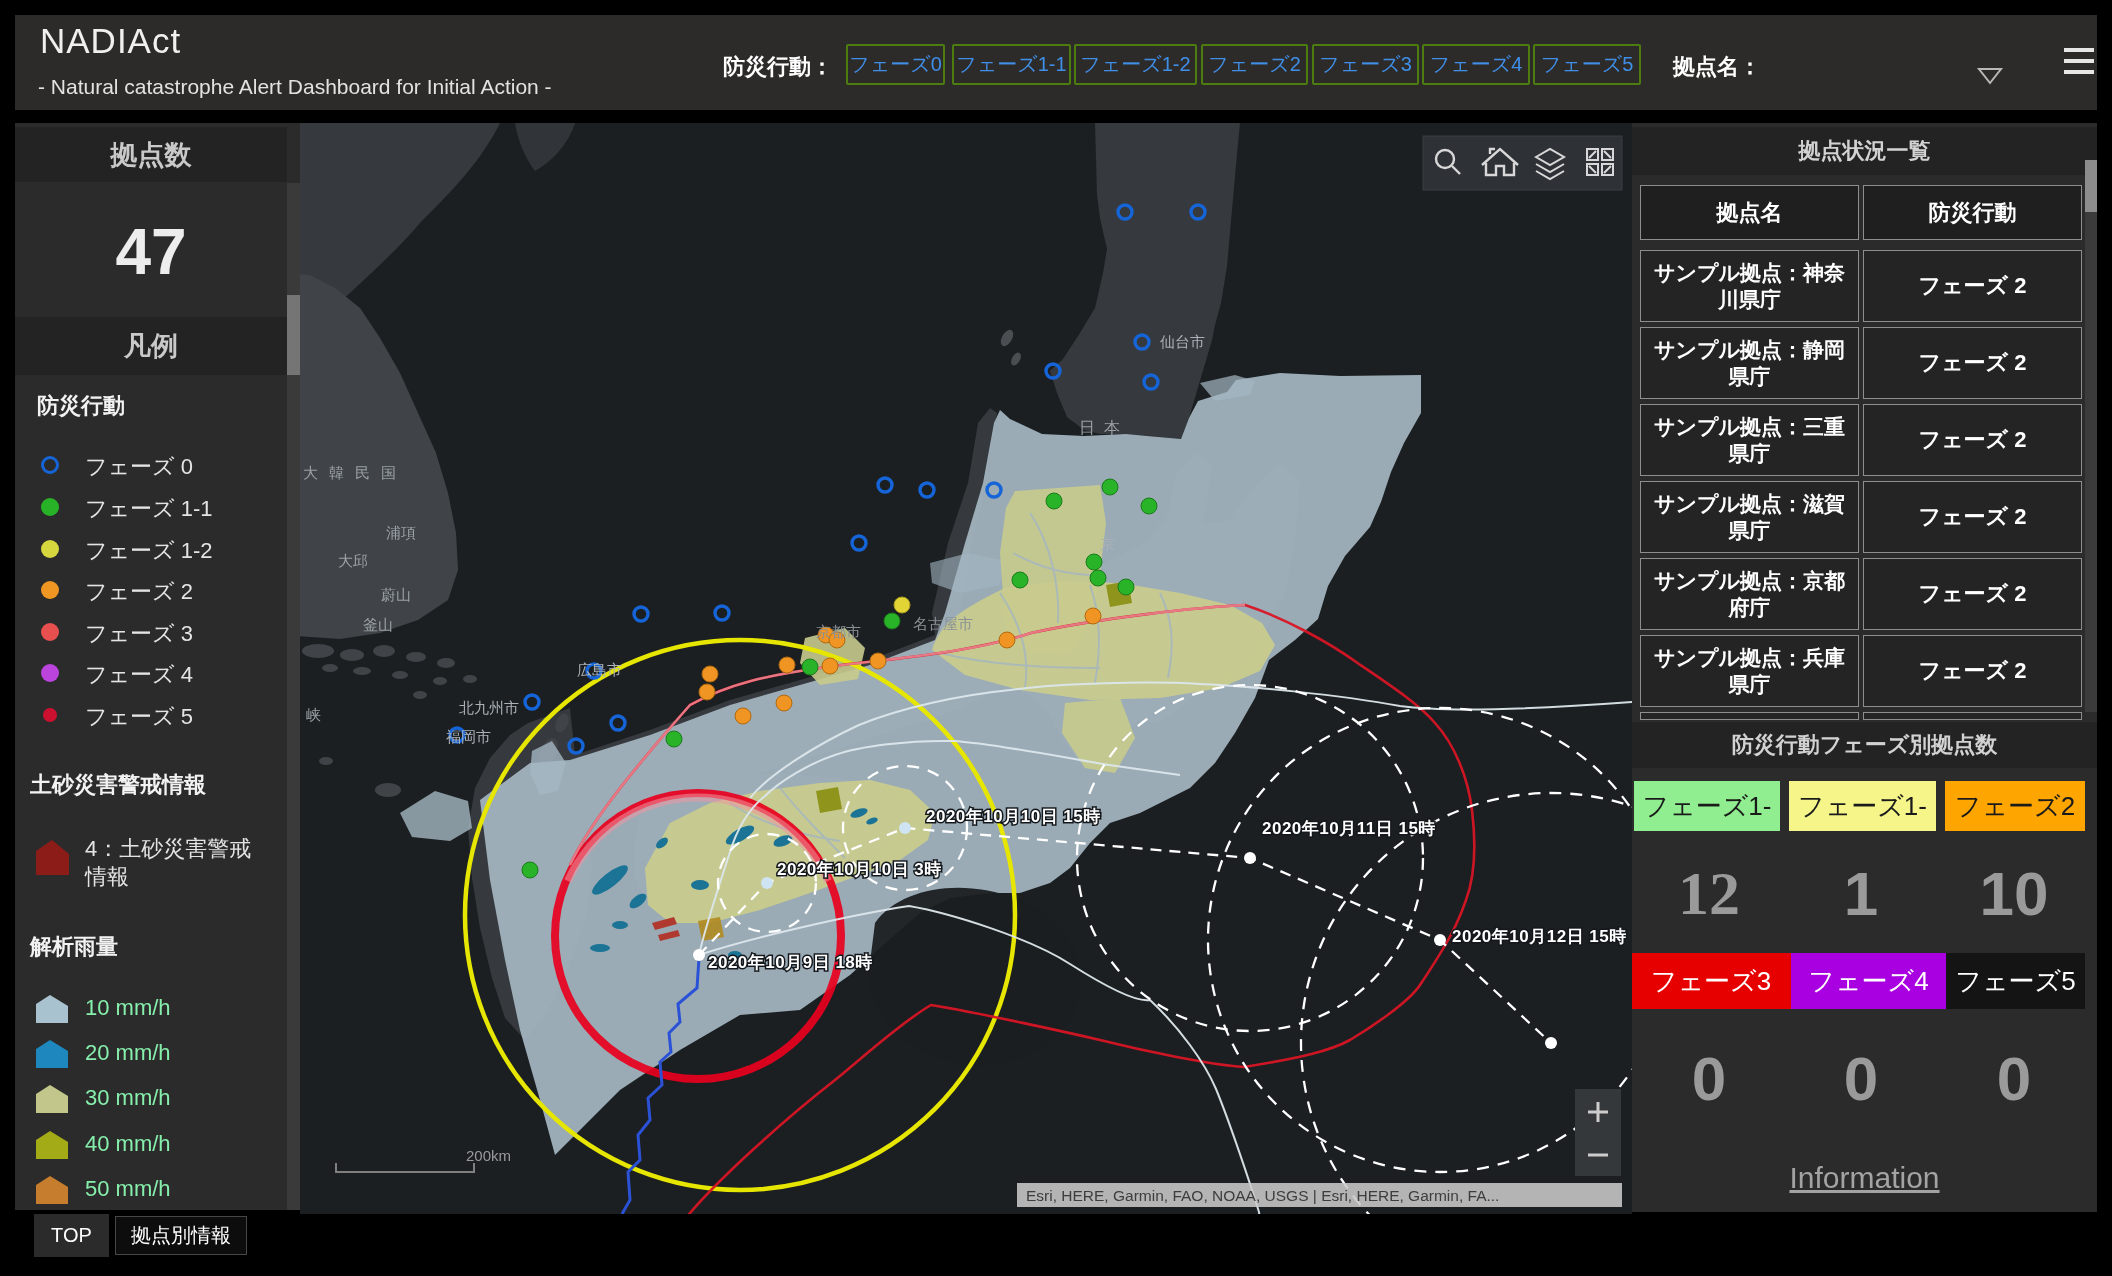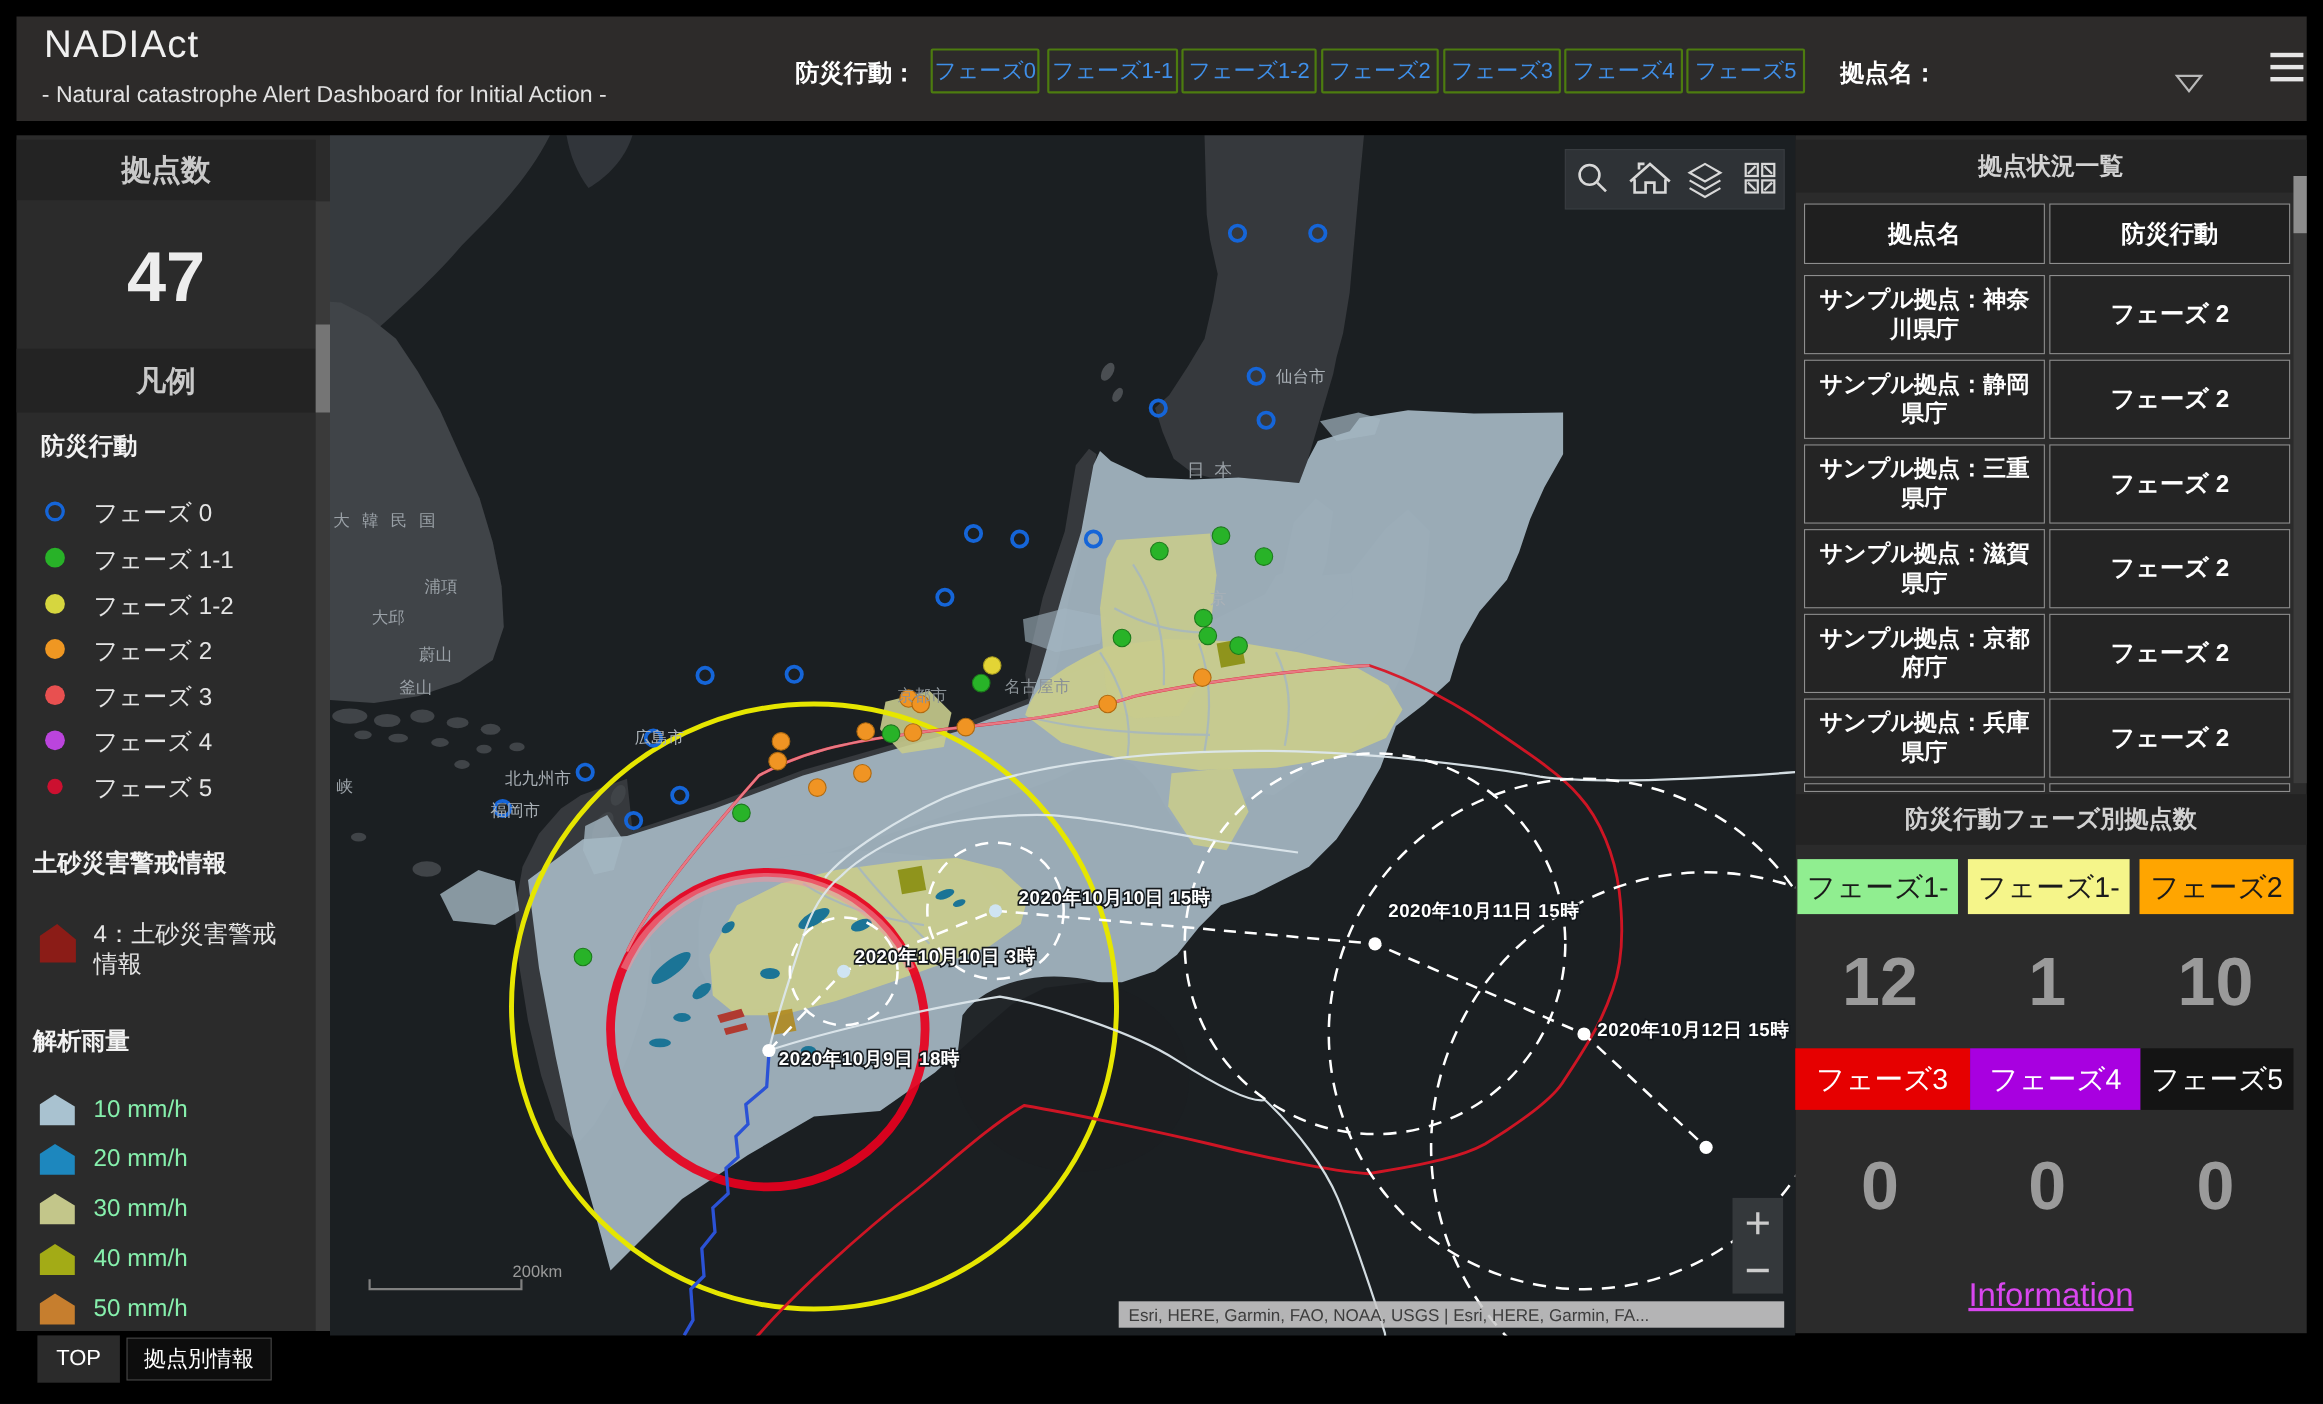--- a/index.html
+++ b/index.html
@@ -36,21 +36,21 @@
 #tab2{left:115px;top:1216px;width:132px;height:39px;background:#0d0d0d;border:1px solid #474747;color:#fff;font-size:20px;display:flex;align-items:center;justify-content:center;}
 
 #rsb{left:1632px;top:123px;width:465px;height:1089px;background:#2b2b2b;}
 .rbar{left:0;width:465px;background:#232323;color:#d2d2d2;font-size:22px;font-weight:bold;display:flex;align-items:center;justify-content:center;}
 .tcell{position:absolute;border:1px solid #8e8e8e;background:#242424;color:#fff;display:flex;align-items:center;justify-content:center;text-align:center;}
 .cl{left:8px;width:219px;font-size:21px;font-weight:bold;line-height:27px;}
 .cr{left:231px;width:219px;font-size:22px;font-weight:bold;}
 .pbox{position:absolute;font-size:26px;display:flex;align-items:center;justify-content:center;}
 .pnum{position:absolute;width:150px;text-align:center;font-size:62px;font-weight:bold;color:#9a9a9a;}
 #info{left:0px;top:1038px;width:465px;text-align:center;font-size:30px;}
-#info a{color:#d946ef;}
+#info a{color:#a3a3a3;}
 #rscroll{left:453px;top:37px;width:12px;height:552px;background:#3b3b3b;}
 #rthumb{left:453px;top:37px;width:12px;height:52px;background:#8c8c8c;}
 
 #map{left:300px;top:123px;width:1332px;height:1091px;background:#1c2023;}
 </style></head>
 <body>
 <div id="header" class="abs">
   <div id="title" class="abs">NADIAct</div>
   <div id="subtitle" class="abs">- Natural catastrophe Alert Dashboard for Initial Action -</div>
   <div id="bosai-label" class="abs">防災行動：</div>
@@ -165,21 +165,21 @@
   <div class="tcell cl" style="top:512px;height:72px;">サンプル拠点：兵庫<br>県庁</div>
   <div class="tcell cr" style="top:512px;height:72px;">フェーズ 2</div>
   <div class="tcell cl" style="top:589px;height:8px;"></div>
   <div class="tcell cr" style="top:589px;height:8px;"></div>
   <div id="rscroll" class="abs"></div>
   <div id="rthumb" class="abs"></div>
   <div class="rbar abs" style="top:599px;height:46px;">防災行動フェーズ別拠点数</div>
   <div class="pbox" style="left:2px;top:658px;width:146px;height:50px;background:#90ee90;color:#1a1a1a;">フェーズ1-</div>
   <div class="pbox" style="left:157px;top:658px;width:147px;height:50px;background:#f5f58a;color:#1a1a1a;">フェーズ1-</div>
   <div class="pbox" style="left:313px;top:658px;width:140px;height:50px;background:#ffa500;color:#1a1a1a;">フェーズ2</div>
-  <div class="pnum" style="left:2px;top:735px;">12</div>
+  <div class="pnum" style="left:2px;top:735px;font-family:Liberation Serif, serif;">12</div>
   <div class="pnum" style="left:154px;top:735px;">1</div>
   <div class="pnum" style="left:307px;top:735px;">10</div>
   <div class="pbox" style="left:-1px;top:830px;width:160px;height:56px;background:#e60000;color:#fff;">フェーズ3</div>
   <div class="pbox" style="left:159px;top:830px;width:155px;height:56px;background:#a800e0;color:#fff;">フェーズ4</div>
   <div class="pbox" style="left:314px;top:830px;width:139px;height:56px;background:#141414;color:#fff;">フェーズ5</div>
   <div class="pnum" style="left:2px;top:920px;">0</div>
   <div class="pnum" style="left:154px;top:920px;">0</div>
   <div class="pnum" style="left:307px;top:920px;">0</div>
   <div id="info" class="abs"><a href="#">Information</a></div>
 </div>

